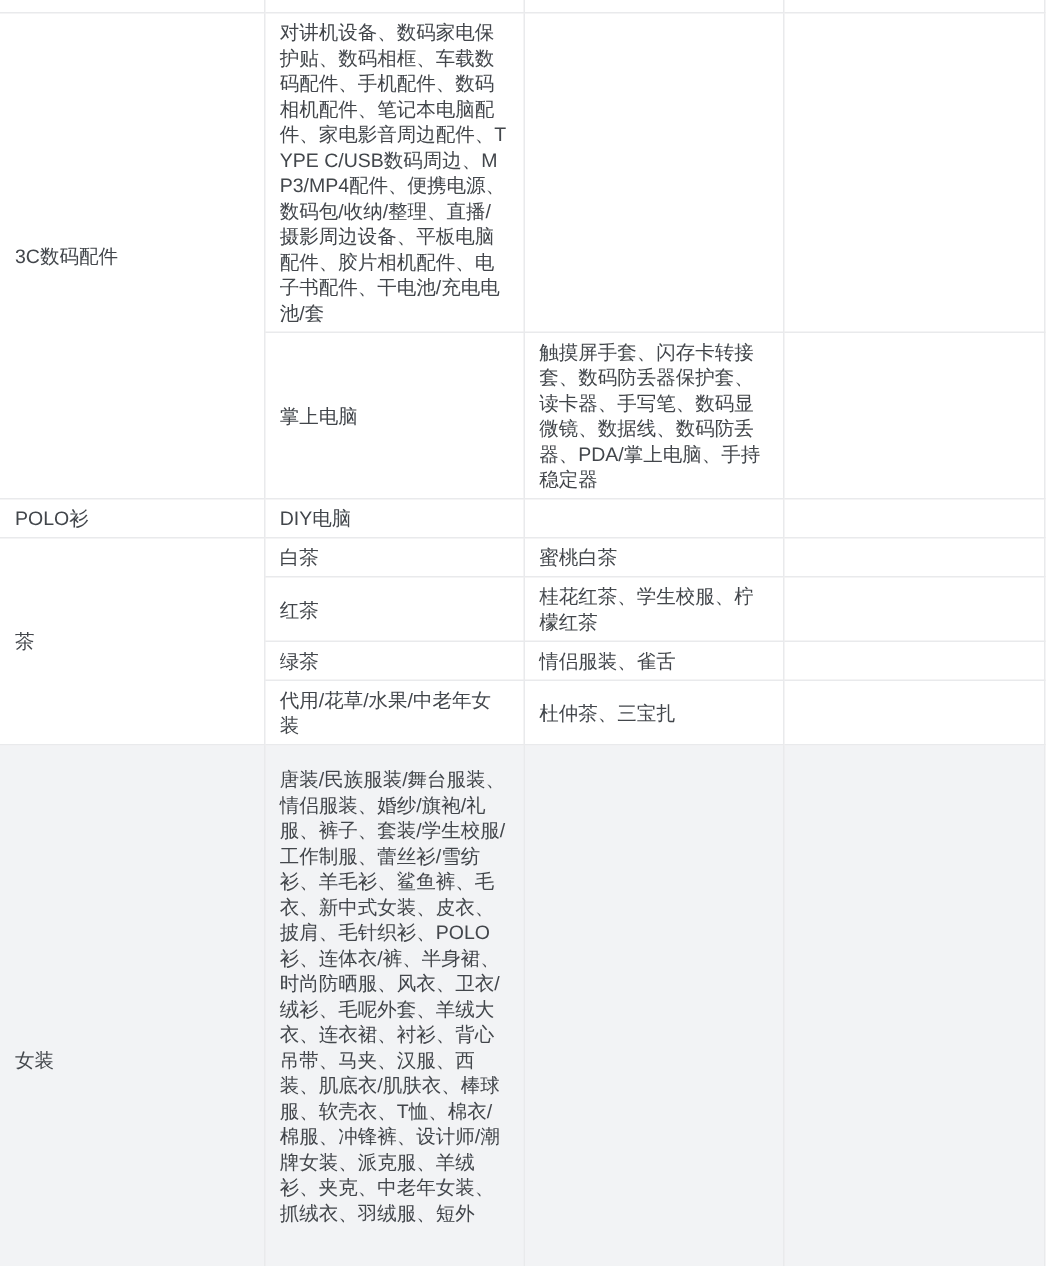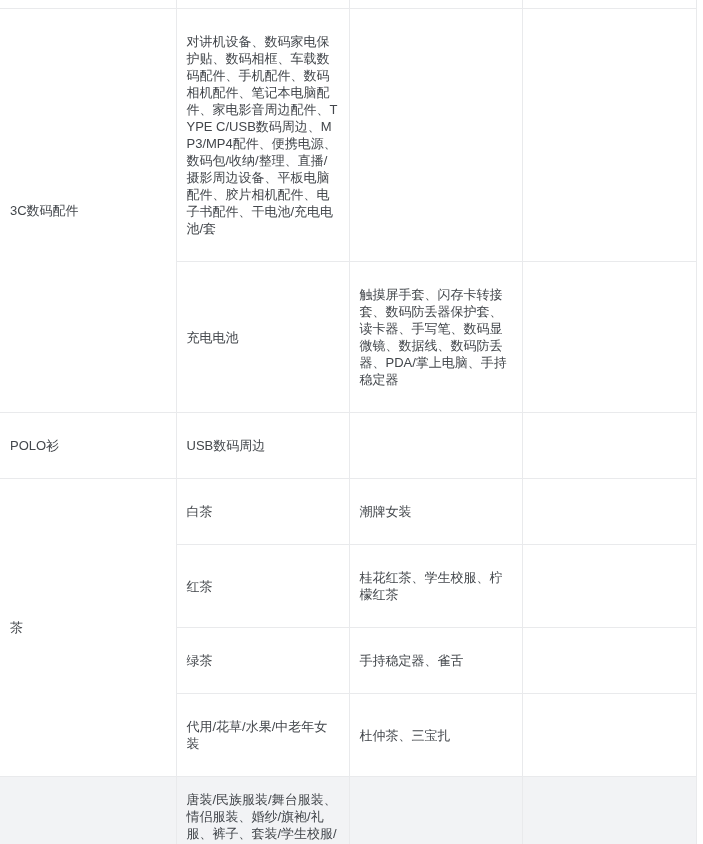--- a/index.html
+++ b/index.html
@@ -16,21 +16,21 @@
   table.cat-table {
     border-collapse: collapse;
     table-layout: fixed;
     width: 696px;
     margin: 0;
   }
   table.cat-table td {
     border-bottom: 1px solid #e9eaec;
     border-right: 1px solid #e9eaec;
     vertical-align: middle;
-    padding: 24px 10px;
+    padding: 4px 10px;
     font-size: 13px;
     line-height: 17px;
     color: #42464b;
     word-break: break-all;
     overflow-wrap: anywhere;
   }
   table.cat-table td:first-child {
     border-left: none;
   }
   tr.spacer-row td {
@@ -68,46 +68,46 @@
       <td></td>
     </tr>
 
     <tr>
       <td rowspan="2" class="cat-cell">3C数码配件</td>
       <td class="sub-cell">对讲机设备、数码家电保护贴、数码相框、车载数码配件、手机配件、数码相机配件、笔记本电脑配件、家电影音周边配件、TYPE C/USB数码周边、MP3/MP4配件、便携电源、数码包/收纳/整理、直播/摄影周边设备、平板电脑配件、胶片相机配件、电子书配件、干电池/充电电池/套</td>
       <td class="items-cell"></td>
       <td class="extra-cell"></td>
     </tr>
     <tr>
-      <td class="sub-cell">充电电池</td>
+      <td class="sub-cell">掌上电脑</td>
       <td class="items-cell">触摸屏手套、闪存卡转接套、数码防丢器保护套、读卡器、手写笔、数码显微镜、数据线、数码防丢器、PDA/掌上电脑、手持稳定器</td>
       <td class="extra-cell"></td>
     </tr>
 
     <tr>
       <td class="cat-cell">POLO衫</td>
-      <td class="sub-cell">USB数码周边</td>
+      <td class="sub-cell">DIY电脑</td>
       <td class="items-cell"></td>
       <td class="extra-cell"></td>
     </tr>
 
     <tr>
       <td rowspan="4" class="cat-cell">茶</td>
       <td class="sub-cell">白茶</td>
-      <td class="items-cell">潮牌女装</td>
+      <td class="items-cell">蜜桃白茶</td>
       <td class="extra-cell"></td>
     </tr>
     <tr>
       <td class="sub-cell">红茶</td>
       <td class="items-cell">桂花红茶、学生校服、柠檬红茶</td>
       <td class="extra-cell"></td>
     </tr>
     <tr>
       <td class="sub-cell">绿茶</td>
-      <td class="items-cell">手持稳定器、雀舌</td>
+      <td class="items-cell">情侣服装、雀舌</td>
       <td class="extra-cell"></td>
     </tr>
     <tr>
       <td class="sub-cell">代用/花草/水果/中老年女装</td>
       <td class="items-cell">杜仲茶、三宝扎</td>
       <td class="extra-cell"></td>
     </tr>
 
     <tr class="highlight tall">
       <td class="cat-cell">女装</td>

